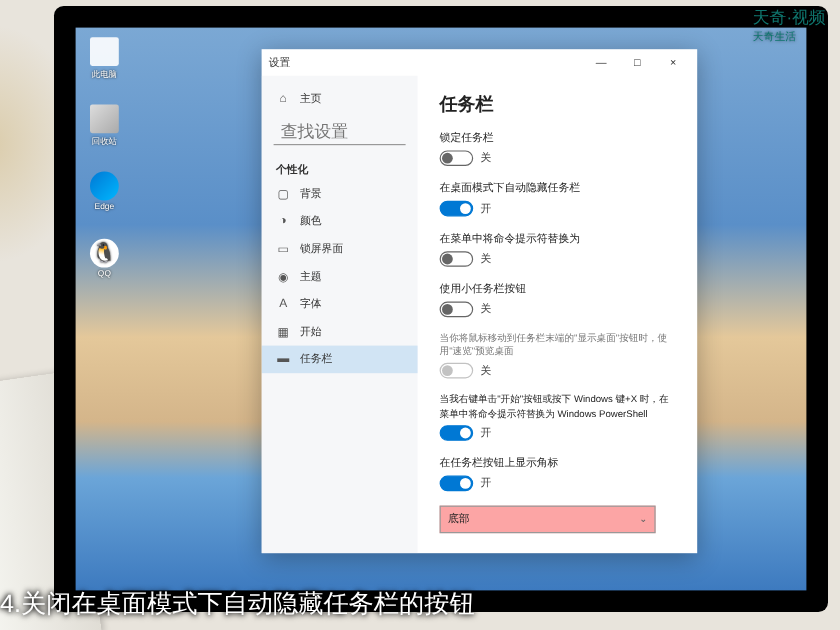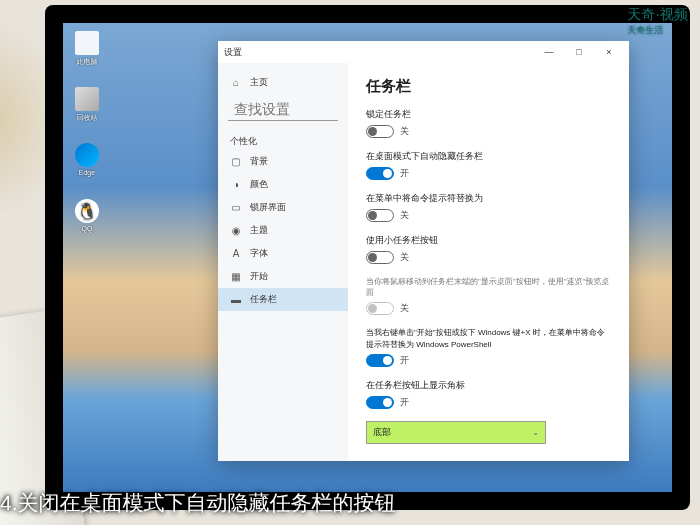--- a/index.html
+++ b/index.html
@@ -6,45 +6,45 @@
 body{width:700px;height:525px;overflow:hidden;position:relative;background:#e8e4dc}
 .tablet{position:absolute;left:45px;top:5px;right:10px;bottom:15px;background:#000;border-radius:8px;padding:18px}
 .screen{width:100%;height:100%;background:linear-gradient(180deg,#7ba8d4 0%,#5a8fc8 35%,#e4c89a 55%,#d4b58a 70%,#6ba5d8 80%,#3d7abf 100%);position:relative;overflow:hidden}
 .desktop-icons{position:absolute;left:8px;top:8px;display:flex;flex-direction:column;gap:14px}
 .dicon{width:32px;height:42px;display:flex;flex-direction:column;align-items:center;font-size:7px;color:#fff;text-shadow:0 0 2px #000}
 .dicon .box{width:24px;height:24px;background:rgba(255,255,255,0.9);border-radius:2px;margin-bottom:2px}
 .dicon.bin .box{background:linear-gradient(135deg,#ddd,#aaa)}
 .dicon.edge .box{background:linear-gradient(135deg,#0078d4,#00b7ff);border-radius:50%}
 .dicon.qq .box{background:#fff;border-radius:50%;display:flex;align-items:center;justify-content:center;font-size:16px}
 .wheat{position:absolute;left:-40px;top:20px;width:110px;height:200px;background:radial-gradient(ellipse at 30% 50%,rgba(200,170,100,0.4),transparent 70%);pointer-events:none}
-.settings{position:absolute;left:155px;top:18px;width:411px;height:420px;background:#fff;box-shadow:0 4px 20px rgba(0,0,0,0.3);display:flex;flex-direction:column;font-size:9px}
+.settings{position:absolute;left:155px;top:18px;width:363px;height:420px;background:#fff;box-shadow:0 4px 20px rgba(0,0,0,0.3);display:flex;flex-direction:column;font-size:9px}
 .titlebar{height:22px;display:flex;align-items:center;padding:0 6px;color:#333}
 .titlebar .t{font-size:9px}
 .winbtns{margin-left:auto;display:flex;gap:2px}
 .winbtn{width:28px;height:18px;display:flex;align-items:center;justify-content:center;font-size:9px;color:#333;cursor:pointer}
 .body{flex:1;display:flex;overflow:hidden}
 .sidebar{width:130px;background:rgba(240,242,245,0.6);padding:8px 0;display:flex;flex-direction:column}
 .side-row{padding:5px 12px;display:flex;align-items:center;gap:8px;font-size:9px;color:#333;cursor:pointer}
 .side-row .ic{width:12px;display:inline-block;text-align:center;font-size:10px;color:#555}
 .search{margin:4px 10px 8px;padding:3px 6px;border:none;border-bottom:1px solid #999;background:transparent;font-size:14px;width:calc(100% - 20px)}
-.cat{padding:6px 12px 2px;font-size:9px;color:#333;font-weight:400}
+.cat{padding:6px 12px 2px;font-size:9px;color:#333;font-weight:700}
 .side-row.active{background:rgba(0,120,215,0.15)}
 .content{flex:1;padding:14px 18px;overflow-y:auto;color:#222}
 .content h1{font-size:15px;font-weight:600;margin-bottom:12px}
 .setting{margin-bottom:12px}
 .setting .lbl{font-size:9px;margin-bottom:4px;color:#222}
 .setting .desc{font-size:8px;color:#777;margin-bottom:4px;line-height:1.4}
 .toggle{width:28px;height:13px;border-radius:7px;position:relative;cursor:pointer;display:inline-block;vertical-align:middle}
 .toggle.off{background:#fff;border:1px solid #666}
 .toggle.off::after{content:"";position:absolute;left:1px;top:1px;width:9px;height:9px;border-radius:50%;background:#666}
 .toggle.on{background:#0078d4;border:1px solid #0078d4}
 .toggle.on::after{content:"";position:absolute;right:1px;top:1px;width:9px;height:9px;border-radius:50%;background:#fff}
 .toggle.dis{opacity:0.4;cursor:default}
 .tstate{font-size:9px;margin-left:6px;color:#444;vertical-align:middle}
-.dropdown{width:180px;padding:4px 6px;border:1px solid #999;background:#bef264;font-size:9px;display:flex;justify-content:space-between;align-items:center;cursor:pointer}
+.dropdown{width:180px;padding:4px 6px;border:1px solid #999;background:#fca5a5;font-size:9px;display:flex;justify-content:space-between;align-items:center;cursor:pointer}
 .dropdown .chev{font-size:8px;color:#666}
 .watermark{position:absolute;right:12px;top:6px;color:#0f766e;font-size:14px;font-weight:400;text-shadow:0 0 3px rgba(0,0,0,0.6);z-index:100}
 .watermark .sub{font-size:9px;display:block;text-align:left}
 .caption{position:absolute;bottom:8px;left:0;right:0;text-align:left;font-size:21px;color:#fff;text-shadow:0 0 4px #000,0 0 6px #000;z-index:100;font-weight:500}
 .book{position:absolute;left:-20px;bottom:-10px;width:90px;height:220px;background:linear-gradient(90deg,#f5f5f0,#e0ddd5);transform:rotate(-8deg);box-shadow:2px 0 6px rgba(0,0,0,0.2)}
 </style>
 </head>
 <body>
 
 <div class="book"></div>

